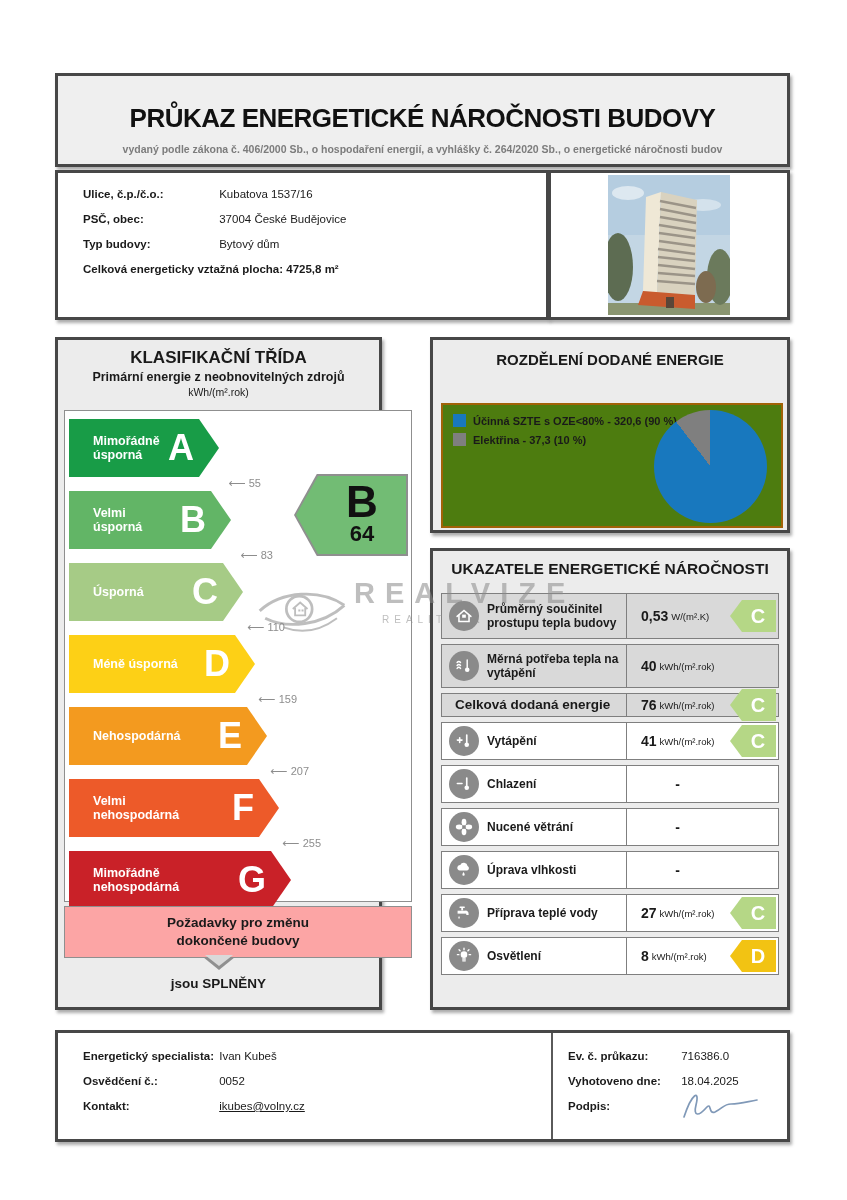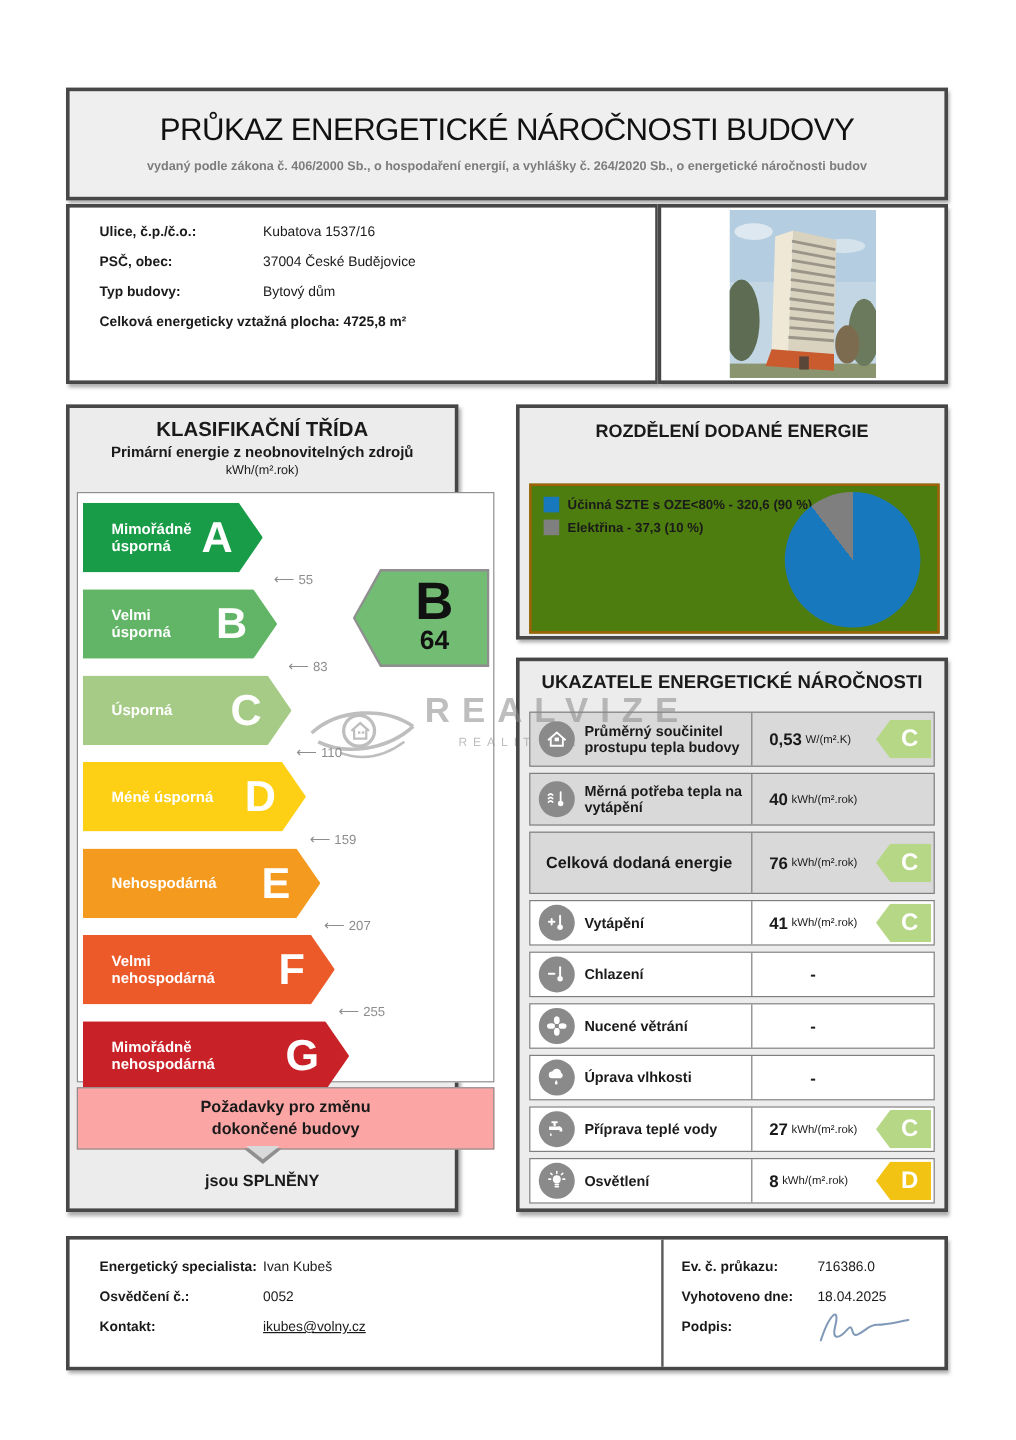--- a/index.html
+++ b/index.html
@@ -2,21 +2,21 @@
 <html><head>
 <meta charset="utf-8">
 <style>
   html,body{margin:0;padding:0;}
   body{width:847px;height:1200px;position:relative;background:#fff;
        font-family:"Liberation Sans","DejaVu Sans",sans-serif;color:#1a1a1a;overflow:hidden;}
   .box{position:absolute;box-sizing:border-box;border:3px solid #474747;background:#fff;
        box-shadow:2px 3px 3px rgba(70,70,70,.45);}
   
   .header-box{left:55px;top:73px;width:735px;height:94px;background:#efefef;text-align:center;}
-  .header-title{font-size:26px;font-weight:normal;letter-spacing:-.5px;margin-top:17px;color:#111;}
+  .header-title{font-size:26px;font-weight:bold;letter-spacing:-.5px;margin-top:27px;color:#111;}
   .header-sub{font-size:10.5px;font-weight:bold;color:#7c7c7c;margin-top:9px;}
   
   .info-box{left:55px;top:170px;width:494px;height:150px;padding:15px 0 0 25px;}
   .f-row{margin-bottom:13px;font-size:11.5px;}
   .f-label{display:inline-block;width:133px;font-weight:bold;}
   .f-row-area{font-size:11.5px;font-weight:bold;margin-top:2px;}
   .photo-box{left:548px;top:170px;width:242px;height:150px;display:flex;align-items:center;justify-content:center;}
   
   .class-panel{left:55px;top:337px;width:327px;height:673px;background:#ececec;}
   .panel-title{font-size:17px;font-weight:bold;text-align:center;margin-top:8px;}
@@ -258,21 +258,21 @@
             <circle cx="15.5" cy="16" r="2.5" fill="#fff" stroke="none"></circle>
         </svg>
       </span>
       <span class="ind-label">Měrná potřeba tepla na vytápění</span>
       <span class="ind-vcell">
         <span class="ind-value">40</span>
         <span class="ind-unit">kWh/(m².rok)</span>
       </span>
     </div>
 
-    <div class="ind-row gray" style="height:52px">
+    <div class="ind-row gray" style="height:24px">
       <span class="ind-label big">Celková dodaná energie</span>
       <span class="ind-vcell">
         <span class="ind-value">76</span>
         <span class="ind-unit">kWh/(m².rok)</span>
         <span class="class-badge" style="background: rgb(181, 215, 134);">C</span>
       </span>
     </div>
 
     <div class="ind-row" style="height:38px">
       <span class="ind-icon">

